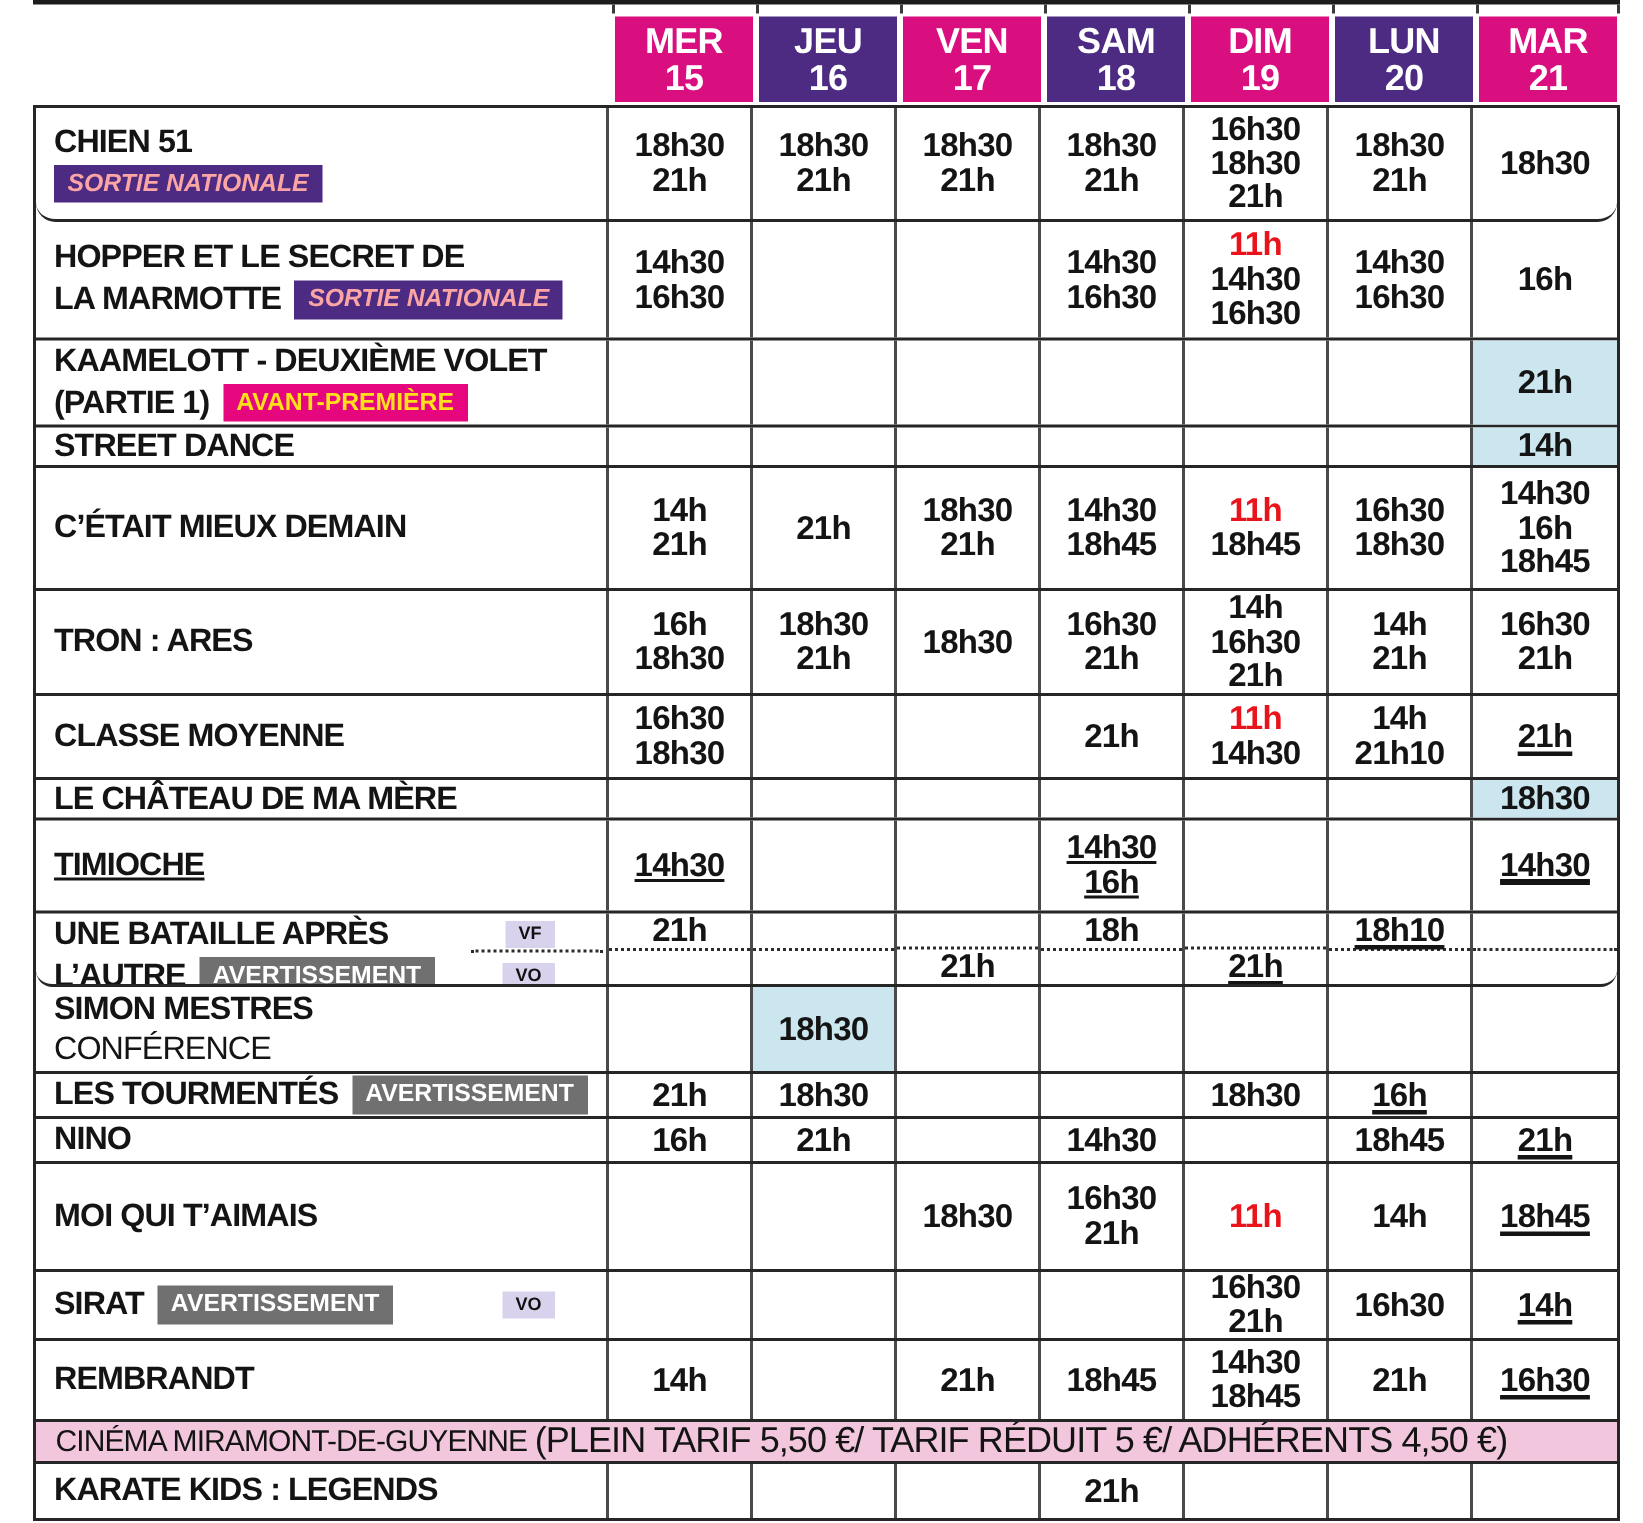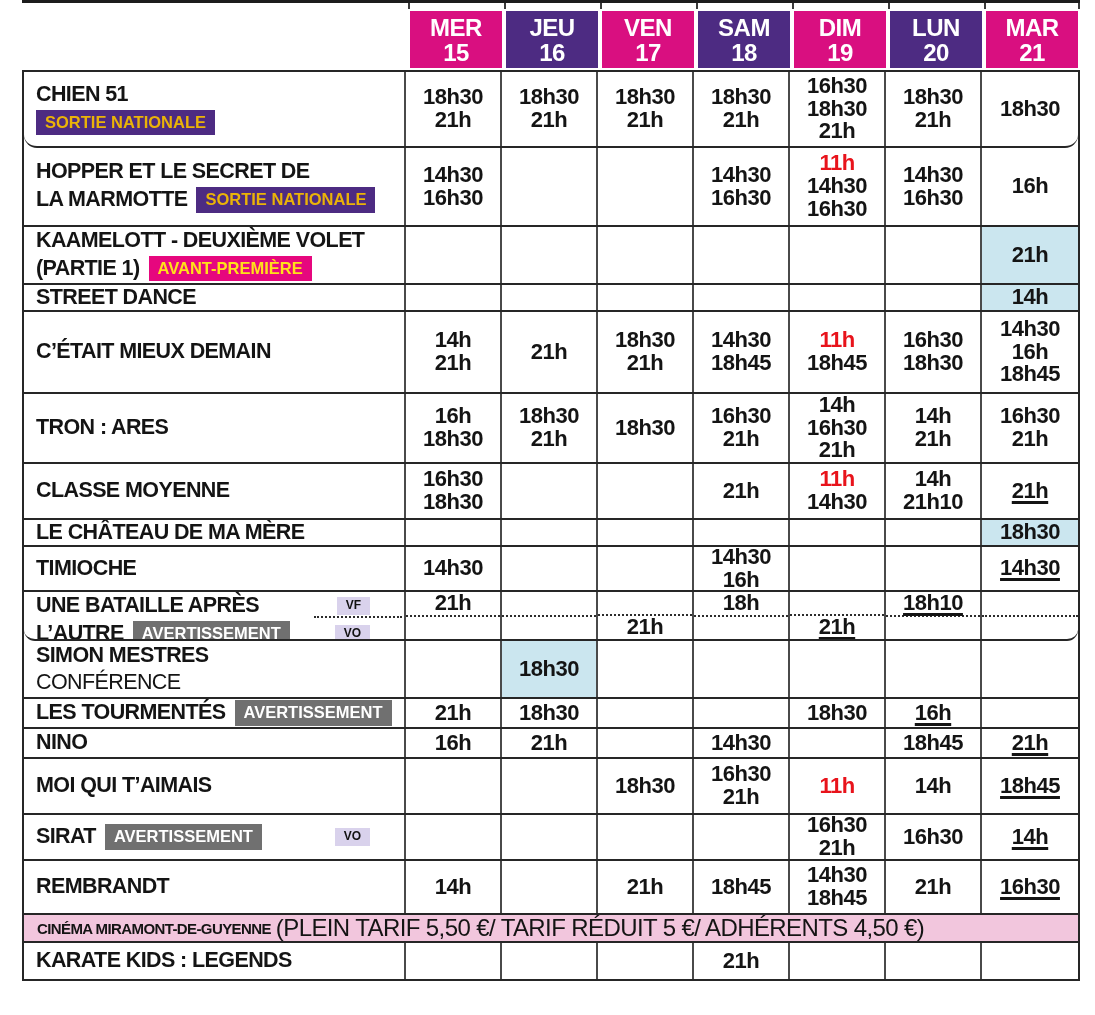--- a/index.html
+++ b/index.html
@@ -34,21 +34,21 @@
   .body .grid-row { grid-template-columns:382px repeat(7,96px); }
   .row { border-bottom:2px solid #262626; }
   .cell { border-right:2px solid #4a4a4a; overflow:hidden; }
   .cell:last-child { border-right:none; }
 
   .label { display:flex; flex-direction:column; justify-content:center; padding:2px 8px 2px 12px; gap:3px; }
   .lab-line { display:flex; align-items:center; gap:9px; width:100%; }
   .lab-span.title { font-weight:bold; font-size:21.5px; letter-spacing:-0.6px; line-height:1.1; white-space:nowrap; }
   .lab-span.title.light { font-weight:normal; }
   .badge { font-weight:bold; font-size:16.5px; line-height:1.3; padding:2px 9px; white-space:nowrap; }
-  .badge.sortie { background:var(--purple); color:#eab308; }
+  .badge.sortie { background:var(--purple); color:#fca5a5;font-style:italic; }
   .badge.avant  { background:var(--magenta2); color:#FFE01A; }
   .badge.avert  { background:#707070; color:#fff; }
   .badge.lang   { background:#D9D2EC; color:#111; font-size:12px; padding:1px 9px; }
   .right { margin-left:auto; margin-right:26px; }
 
   .time-cell { display:flex; align-items:center; justify-content:center; }
   .times { display:flex; flex-direction:column; align-items:center; justify-content:center;
            font-weight:bold; font-size:22px; line-height:1.04; letter-spacing:-0.5px; }
   .time.red { color:var(--red); }
   .time.u { text-decoration:underline; text-decoration-thickness:2.5px; text-underline-offset:3px; }
@@ -57,21 +57,21 @@
   
   .split .label-split { position:relative; justify-content:space-around; }
   .dotseg { position:absolute; right:2px; top:50%; width:88px; border-top:2.5px dotted #2c2c2c; }
   .split-cell { display:flex; flex-direction:column; padding:0; }
   .half { flex:1; display:flex; align-items:center; justify-content:center; }
   .half.vf { border-bottom:2.5px dotted #2c2c2c; }
 
   
   .banner-row { background:var(--pink); border-bottom:2px solid #262626;
     display:flex; align-items:center; padding-left:13px; white-space:nowrap; overflow:hidden; }
-  .banner-bold { font-weight:bold; font-size:15px; letter-spacing:-0.6px; margin-right:5px; }
+  .banner-bold { font-weight:normal; font-size:20px; letter-spacing:-0.6px; margin-right:5px; }
   .banner-rest { font-size:24px; letter-spacing:-0.6px; }
 
   :root {
     --magenta:#D90F80; --magenta2:#E6077E; --purple:#4D2B82;
     --blue:#CBE6EF; --pink:#F2C6DD; --red:#E8131B;
   }
 </style>
 </head>
 <body>
 
@@ -444,21 +444,21 @@
           </div>
           <div class="cell time-cell">
             <div class="times"></div>
           </div>
           <div class="cell time-cell blue">
             <div class="times">
               <div class="time">18h30</div>
             </div>
           </div>
         </div>
-        <div class="grid-row row" style="height: 45px;">
+        <div class="grid-row row" style="height: 62px; text-decoration: underline;">
           <div class="cell label">
             <div class="lab-line">
               <span class="lab-span title">TIMIOCHE</span>
             </div>
           </div>
           <div class="cell time-cell">
             <div class="times">
               <div class="time">14h30</div>
             </div>
           </div>
@@ -667,21 +667,21 @@
             <div class="times">
               <div class="time">18h45</div>
             </div>
           </div>
           <div class="cell time-cell">
             <div class="times">
               <div class="time u">21h</div>
             </div>
           </div>
         </div>
-        <div class="grid-row row" style="height: 56px;">
+        <div class="grid-row row" style="height: 72px;">
           <div class="cell label">
             <div class="lab-line">
               <span class="lab-span title">MOI QUI T’AIMAIS</span>
             </div>
           </div>
           <div class="cell time-cell">
             <div class="times"></div>
           </div>
           <div class="cell time-cell">
             <div class="times"></div>

